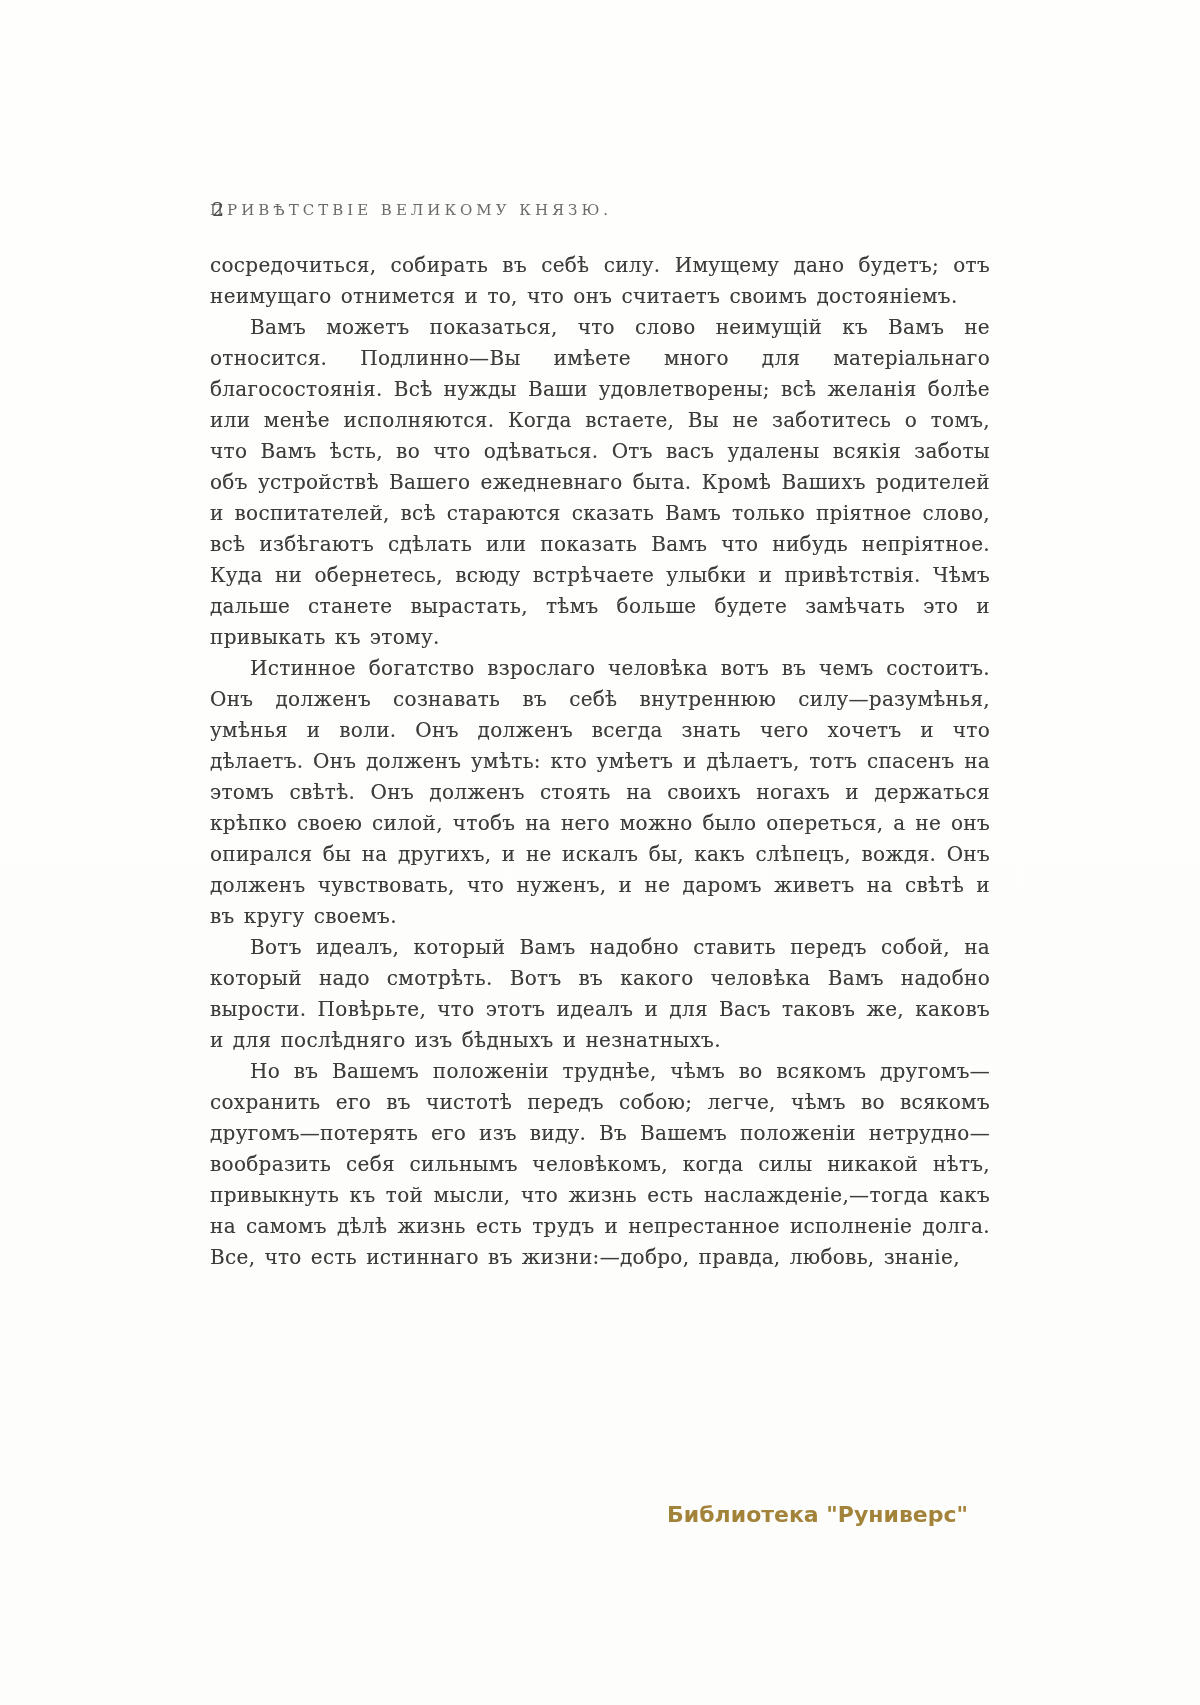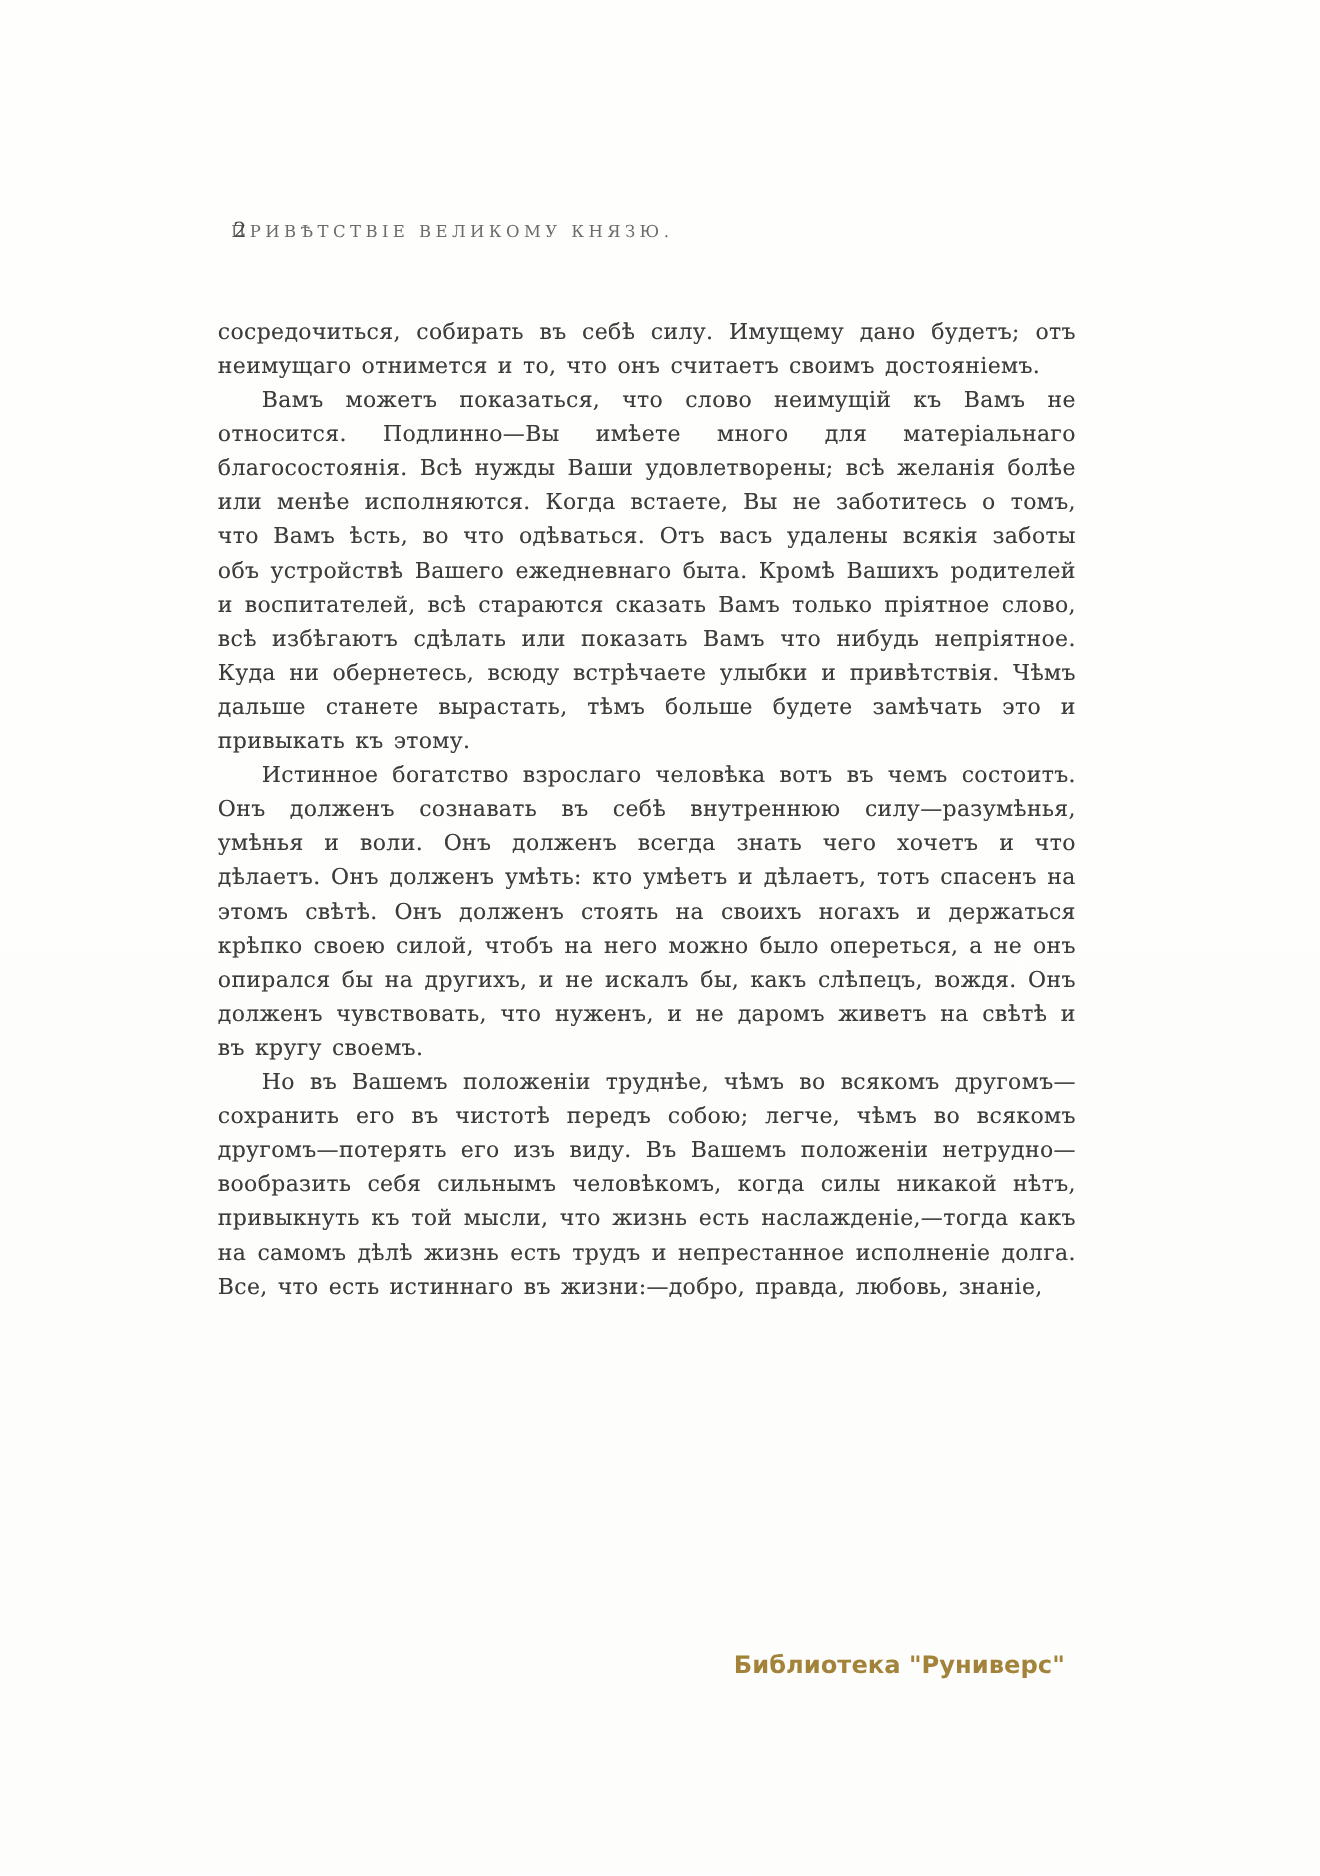--- a/index.html
+++ b/index.html
@@ -34,30 +34,29 @@
     text-align: left;
     font-size: 15px;
     letter-spacing: 4px;
     color: #6b6b6b;
     padding-top: 3px;
     white-space: nowrap;
   }
   .body-text {
     position: absolute;
     top: 250px;
-    left: 198px;
+    left: 210px;
     width: 780px;
     text-align: justify;
     font-size: 20px;
     line-height: 31px;
     color: #3c3c3c;
     word-spacing: 2.5px;
     letter-spacing: 0.3px;
     text-shadow: 0 0 0.5px rgba(70,70,70,0.45);
-    margin-top: 36px;
   }
   .body-text p {
     margin: 0;
   }
   .body-text p.indent {
     text-indent: 40px;
   }
   .watermark {
     position: absolute;
     top: 1502px;
@@ -76,18 +75,19 @@
 
   <div class="header-row">
     <span class="page-number">2</span>
     <span class="running-header">ПРИВѢТСТВІЕ ВЕЛИКОМУ КНЯЗЮ.</span>
   </div>
 
   <div class="body-text">
     <p>сосредочиться, собирать въ себѣ силу. Имущему дано будетъ; отъ неимущаго отнимется и то, что онъ считаетъ своимъ достояніемъ.</p>
     <p class="indent">Вамъ можетъ показаться, что слово неимущій къ Вамъ не относится. Подлинно—Вы имѣете много для матеріальнаго благосостоянія. Всѣ нужды Ваши удовлетворены; всѣ желанія болѣе или менѣе исполняются. Когда встаете, Вы не заботитесь о томъ, что Вамъ ѣсть, во что одѣваться. Отъ васъ удалены всякія заботы объ устройствѣ Вашего ежедневнаго быта. Кромѣ Вашихъ родителей и воспитателей, всѣ стараются сказать Вамъ только пріятное слово, всѣ избѣгаютъ сдѣлать или показать Вамъ что нибудь непріятное. Куда ни обернетесь, всюду встрѣчаете улыбки и привѣтствія. Чѣмъ дальше станете вырастать, тѣмъ больше будете замѣчать это и привыкать къ этому.</p>
     <p class="indent">Истинное богатство взрослаго человѣка вотъ въ чемъ состоитъ. Онъ долженъ сознавать въ себѣ внутреннюю силу—разумѣнья, умѣнья и воли. Онъ долженъ всегда знать чего хочетъ и что дѣлаетъ. Онъ долженъ умѣть: кто умѣетъ и дѣлаетъ, тотъ спасенъ на этомъ свѣтѣ. Онъ долженъ стоять на своихъ ногахъ и держаться крѣпко своею силой, чтобъ на него можно было опереться, а не онъ опирался бы на другихъ, и не искалъ бы, какъ слѣпецъ, вождя. Онъ долженъ чувствовать, что нуженъ, и не даромъ живетъ на свѣтѣ и въ кругу своемъ.</p>
+    <p class="indent">Вотъ идеалъ, который Вамъ надобно ставить передъ собой, на который надо смотрѣть. Вотъ въ какого человѣка Вамъ надобно вырости. Повѣрьте, что этотъ идеалъ и для Васъ таковъ же, каковъ и для послѣдняго изъ бѣдныхъ и незнатныхъ.</p>
     <p class="indent">Но въ Вашемъ положеніи труднѣе, чѣмъ во всякомъ другомъ— сохранить его въ чистотѣ передъ собою; легче, чѣмъ во всякомъ другомъ—потерять его изъ виду. Въ Вашемъ положеніи нетрудно—вообразить себя сильнымъ человѣкомъ, когда силы никакой нѣтъ, привыкнуть къ той мысли, что жизнь есть наслажденіе,—тогда какъ на самомъ дѣлѣ жизнь есть трудъ и непрестанное исполненіе долга. Все, что есть истиннаго въ жизни:—добро, правда, любовь, знаніе,</p>
   </div>
 
   <div class="watermark">Библиотека "Руниверс"</div>
 
 </div>
 
 </body></html>

